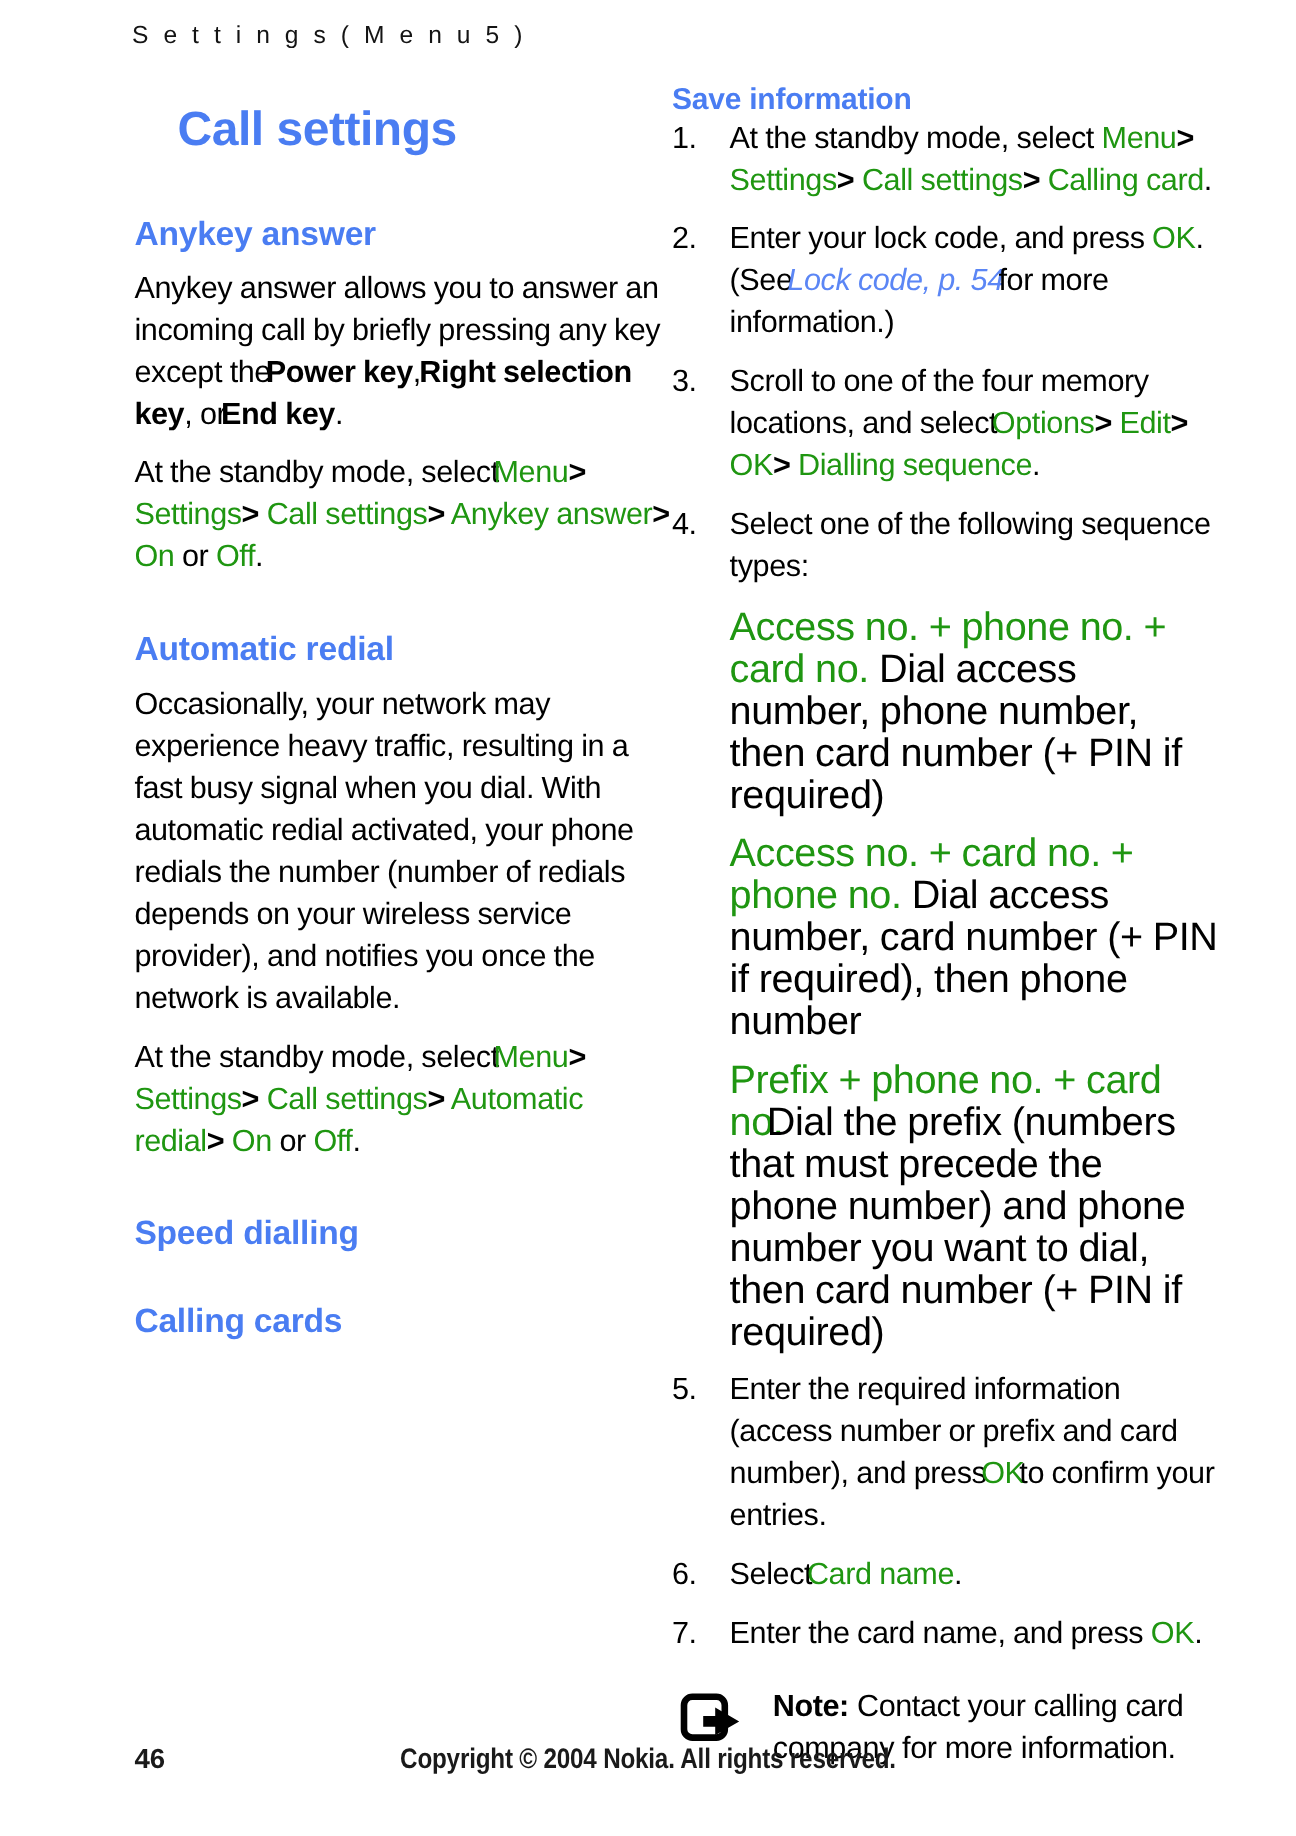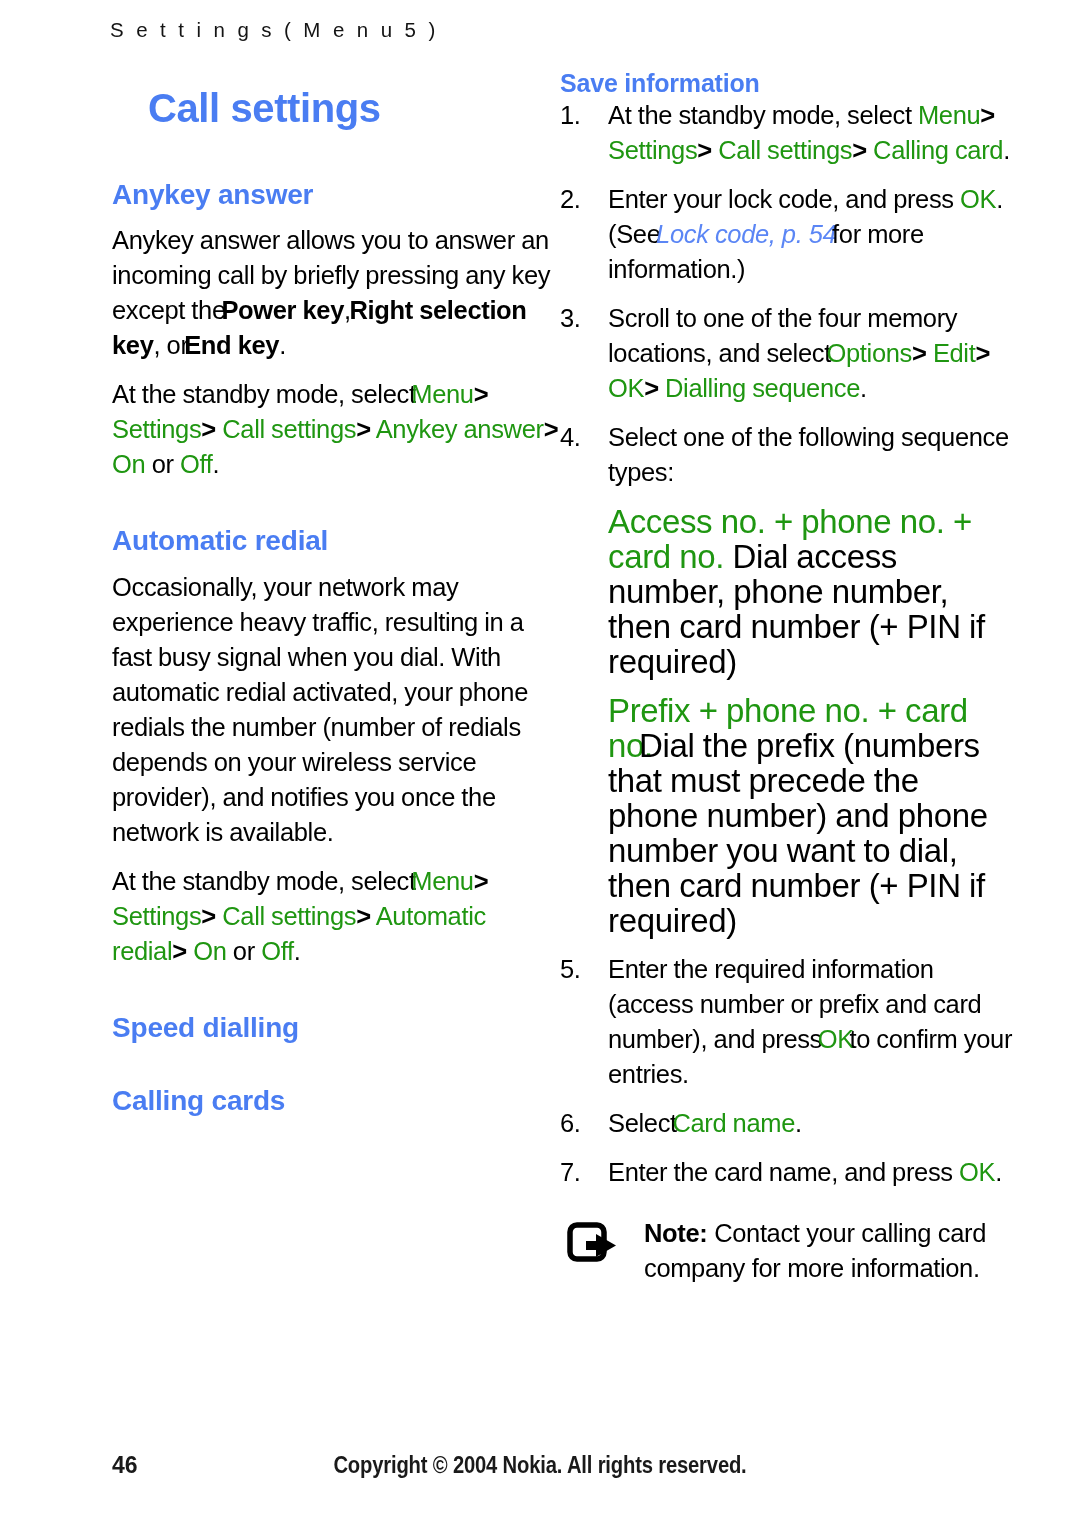--- a/index.html
+++ b/index.html
@@ -214,20 +214,21 @@
 
       <li>
         <span class="num">3.</span><span>Scroll to one of the four memory locations, and select </span><span class="ui ov">Options</span><span class="sep">&gt;</span> <span class="ui">Edit</span><span class="sep">&gt;</span> <span class="ui">OK</span><span class="sep">&gt;</span> <span class="ui">Dialling sequence</span><span>.</span>
       </li>
 
       <li>
         <span class="num">4.</span><span>Select one of the following sequence types:</span>
 
         <div class="sub"><span class="ui">Access no. + phone no. + card no.</span> <span>Dial access number, phone number, then card number (+ PIN if required)</span></div>
 
+        <div class="sub"><span class="ui">Access no. + card no. + phone no.</span> <span>Dial access number, card number (+ PIN if required), then phone number</span></div>
 
         <div class="sub"><span class="ui">Prefix + phone no. + card no.</span><span class="ov">Dial the prefix (numbers that must precede the phone number) and phone number you want to dial, then card number (+ PIN if required)</span></div>
       </li>
 
       <li>
         <span class="num">5.</span><span>Enter the required information (access number or prefix and card number), and press </span><span class="ui ov">OK</span><span class="ov"> to confirm your entries.</span>
       </li>
 
       <li>
         <span class="num">6.</span><span>Select </span><span class="ui ov">Card name</span><span>.</span>

